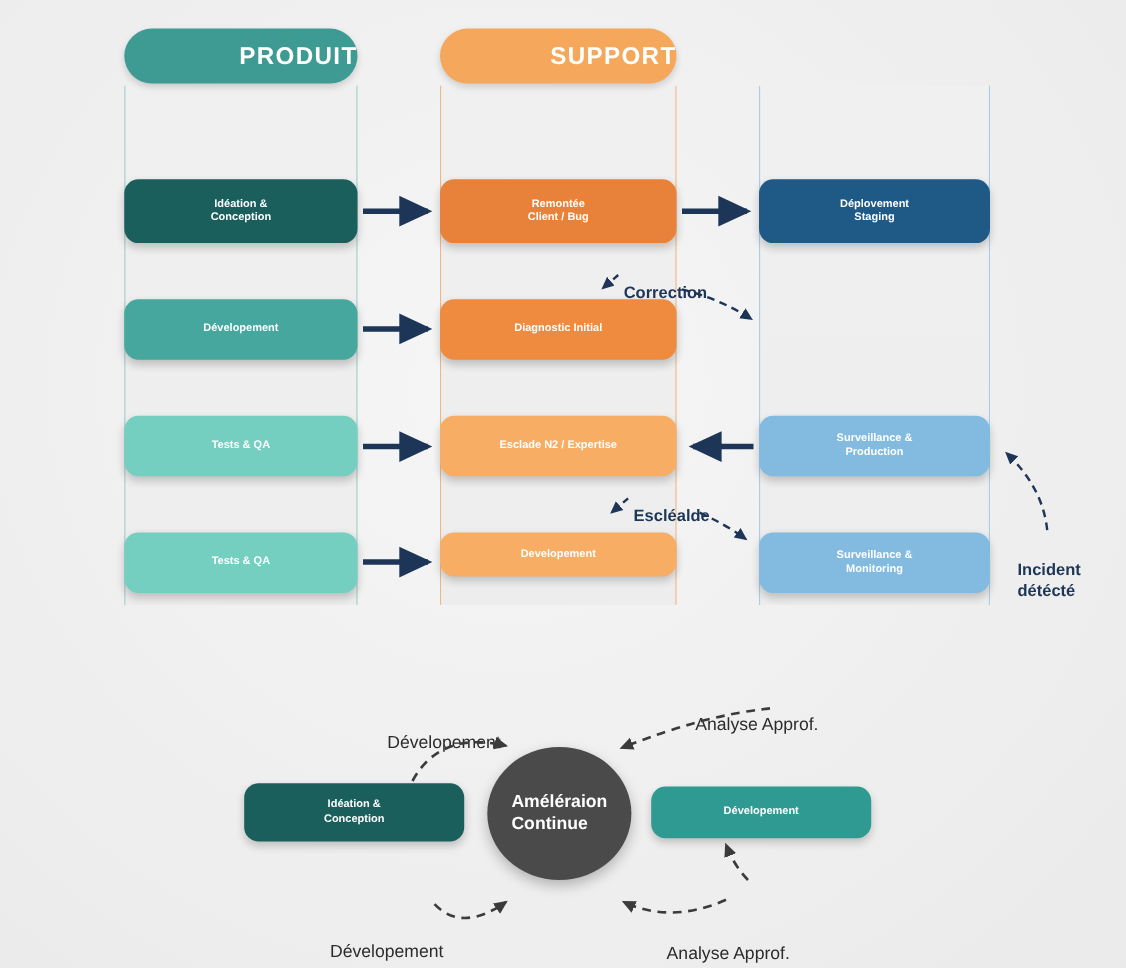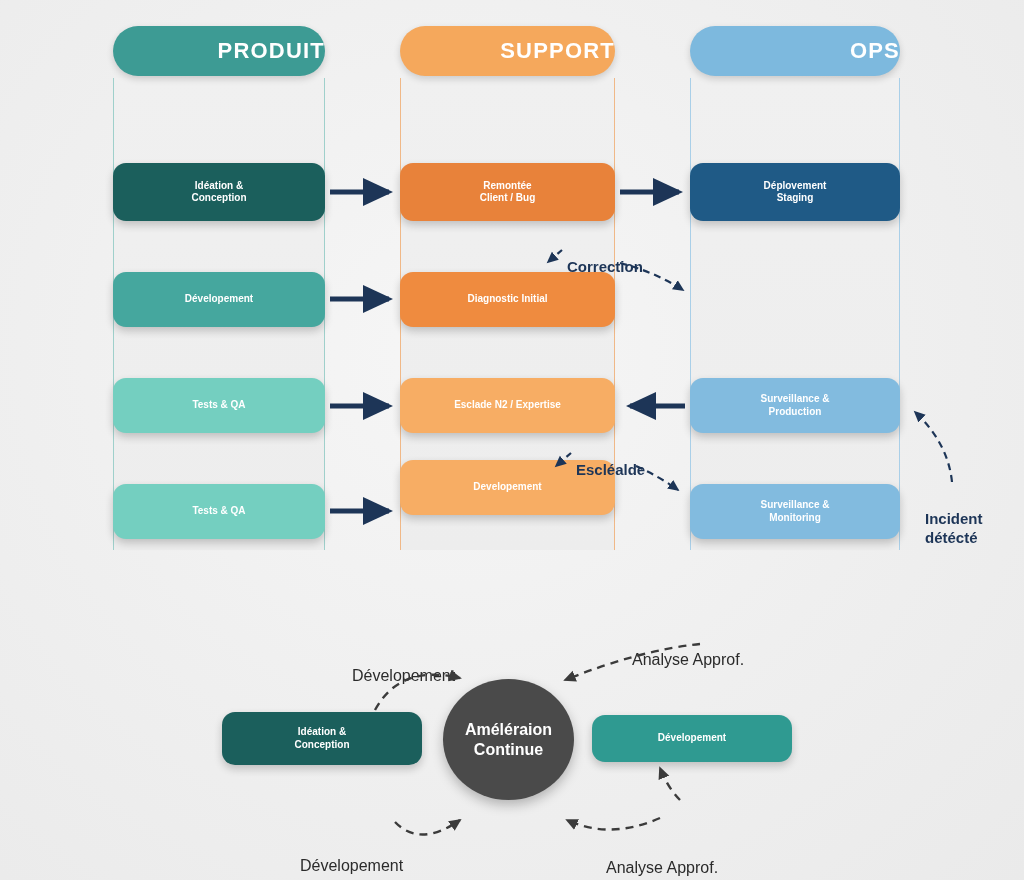--- a/index.html
+++ b/index.html
@@ -63,21 +63,20 @@
     font-weight: normal;
     white-space: pre-line;
     line-height: 1.22;
   }
 
   
   .circle-node {
     position: absolute;
     border-radius: 50%;
     display: flex; align-items: center; justify-content: center;
-    text-align: center;
     color: #ffffff;
     font-size: 16px;
     font-weight: bold;
     line-height: 1.25;
     box-shadow: 0 5px 12px rgba(0,0,0,0.25);
   }
   .loop-label {
     position: absolute;
     font-size: 16px;
     color: #2b2b2b;
@@ -107,23 +106,20 @@
   <div class="lane-rule" style="left:614px; top:78px; height:472px; background:#f0b887;"></div>
   <div class="lane-rule" style="left:690px; top:78px; height:472px; background:#a9cfe8;"></div>
   <div class="lane-rule" style="left:899px; top:78px; height:472px; background:#a9cfe8;"></div>
 
   <div class="lane-header" style="left:113px; top:26px; width:212px; background:#3d9b94;">
     <span>PRODUIT</span>
   </div>
   <div class="lane-header" style="left:400px; top:26px; width:215px; background:#f5a85c;">
     <span>SUPPORT</span>
   </div>
-  <div class="lane-header" style="left:690px; top:26px; width:210px; background:#7db9de;">
-    <span>OPS</span>
-  </div>
 
   <div class="node" style="left:113px; top:163px; width:212px; height:58px; background:#1b5f5c;">
     <span>Idéation &amp;
 Conception</span>
   </div>
   <div class="node" style="left:113px; top:272px; width:212px; height:55px; background:#45a79e;">
     <span>Dévelopement</span>
   </div>
   <div class="node" style="left:113px; top:378px; width:212px; height:55px; background:#74cfc0;">
     <span>Tests &amp; QA</span>
@@ -135,21 +131,21 @@
   <div class="node" style="left:400px; top:163px; width:215px; height:58px; background:#e8823a;">
     <span>Remontée
 Client / Bug</span>
   </div>
   <div class="node" style="left:400px; top:272px; width:215px; height:55px; background:#ef8b3f;">
     <span>Diagnostic Initial</span>
   </div>
   <div class="node" style="left:400px; top:378px; width:215px; height:55px; background:#f7ad64;text-align:right;">
     <span>Esclade N2 / Expertise</span>
   </div>
-  <div class="node" style="left:400px; top:460px; width:215px; height:55px; background:#f7ad64;">
+  <div class="node" style="left:400px; top:484px; width:215px; height:40px; background:#f7ad64;">
     <span>Developement</span>
   </div>
 
   <div class="node" style="left:690px; top:163px; width:210px; height:58px; background:#1f5a86;">
     <span>Déplovement
 Staging</span>
   </div>
   <div class="node" style="left:690px; top:378px; width:210px; height:55px; background:#82bbdf;">
     <span>Surveillance &amp;
 Production</span>

